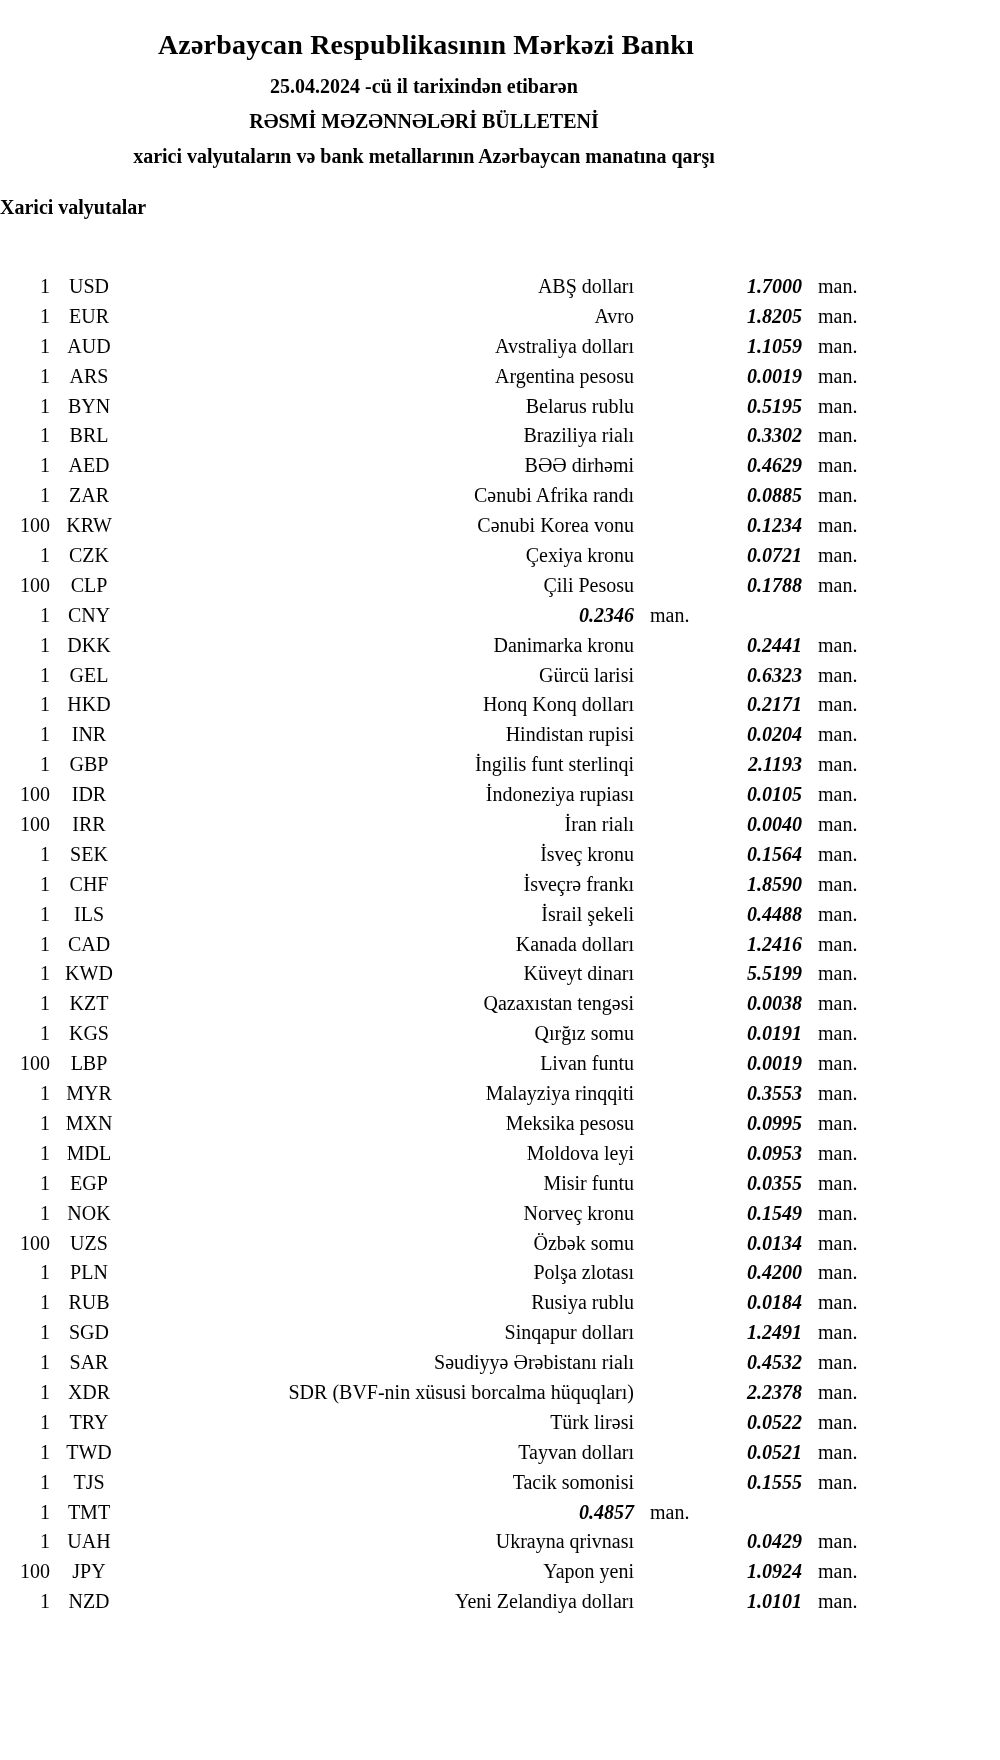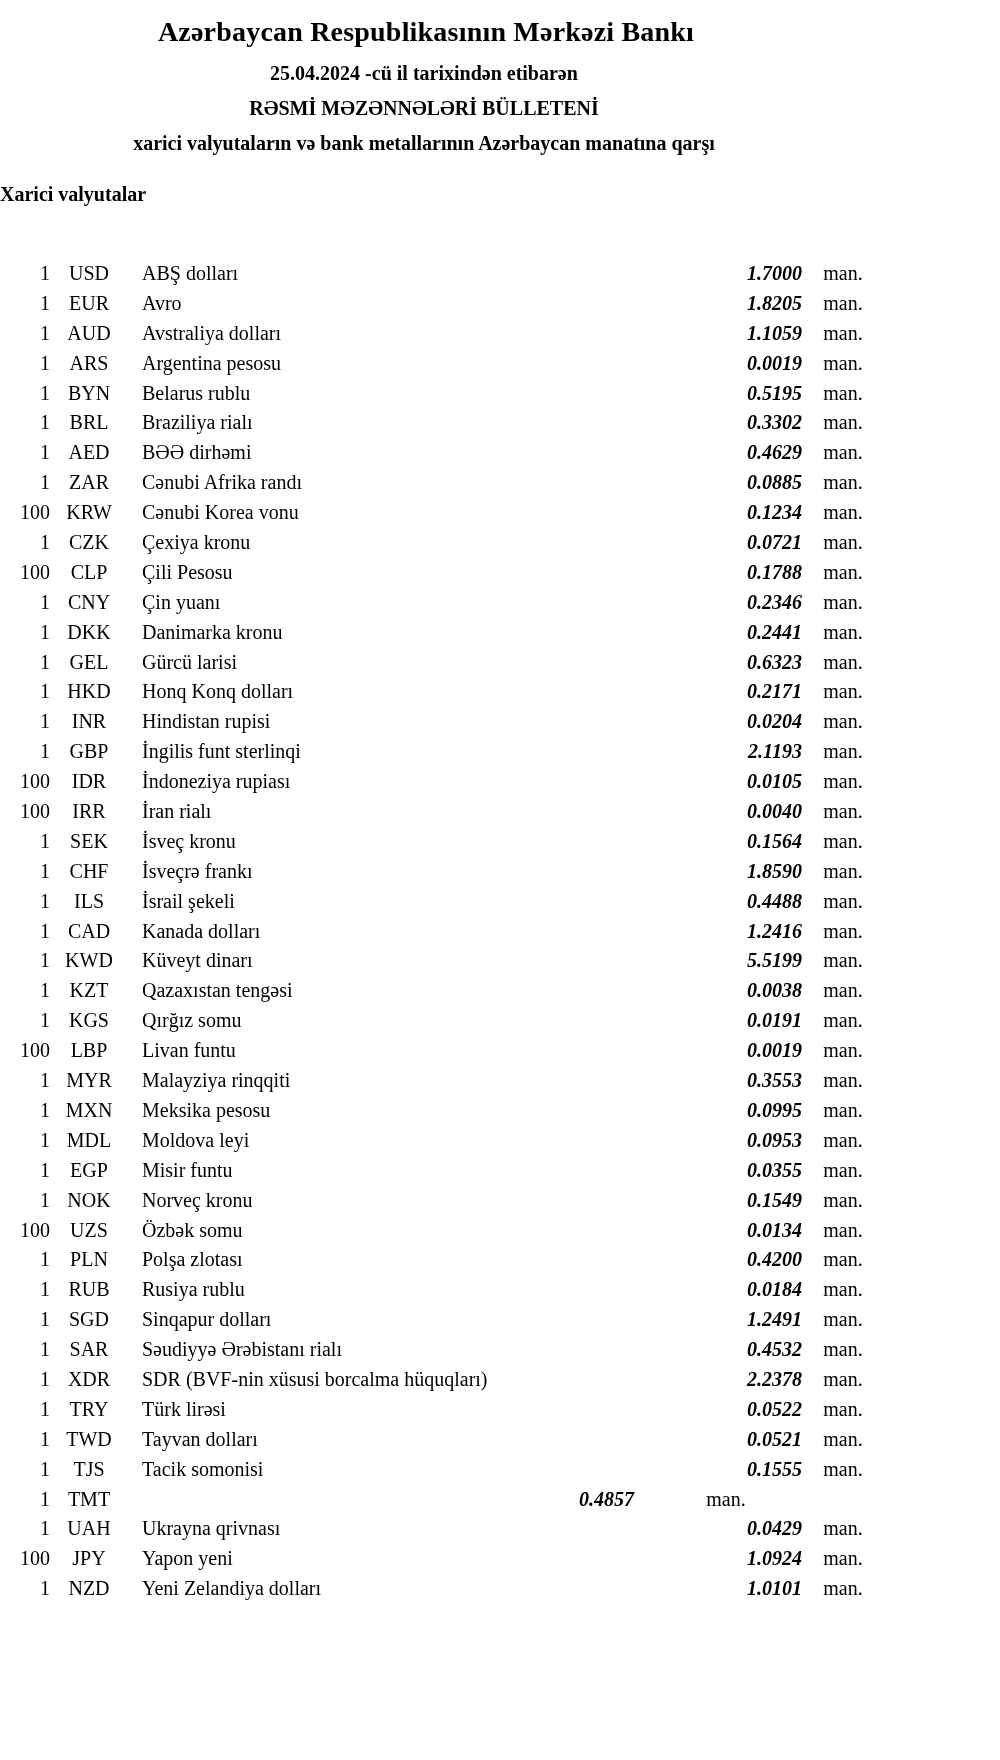--- a/index.html
+++ b/index.html
@@ -5,21 +5,21 @@
   * { box-sizing: border-box; }
   html, body { margin: 0; padding: 0; background: #ffffff; }
   body {
     width: 1000px;
     color: #000000;
     font-family: "Liberation Serif", "DejaVu Serif", serif;
   }
   .page {
     width: 852px;
     min-height: 1760px;
-    padding-top: 12px;
+    padding-top: 25px;
     background: #ffffff;
     border-radius: 9px;
   }
   .header { text-align: center; }
   .bank-title {
     font-size: 28px;
     font-weight: bold;
     margin: 4px 0 14px 0;
     letter-spacing: 0.2px;
   }
@@ -40,23 +40,23 @@
   .row {
     display: grid;
     grid-template-columns: 44px 78px 1fr 168px 66px;
     align-items: baseline;
     height: 29.9px;
     font-size: 20px;
     line-height: 29.9px;
   }
   .qty   { text-align: right; }
   .code  { text-align: center; }
-  .name  { text-align: left; padding-left: 14px; }
+  .name  { text-align: right; padding-left: 14px; }
   .rate  { text-align: right; font-weight: bold; font-style: italic; margin-top: 45px; }
-  .unit  { text-align: center; padding-left: 16px; }
+  .unit  { text-align: left; padding-left: 16px; }
 </style>
 </head>
 <body>
 
 <div class="page">
 
   <div class="header">
     <div class="bank-title">Azərbaycan Respublikasının Mərkəzi Bankı</div>
     <div class="sub-line">25.04.2024 -cü il tarixindən etibarən</div>
     <div class="sub-line">RƏSMİ MƏZƏNNƏLƏRİ BÜLLETENİ</div>
@@ -150,21 +150,20 @@
     <span class="qty">100</span>
     <span class="code">CLP</span>
     <span class="name">Çili Pesosu</span>
     <span class="rate">0.1788</span>
     <span class="unit">man.</span>
   </div>
 
   <div class="row">
     <span class="qty">1</span>
     <span class="code">CNY</span>
-    <span class="name">Çin yuanı</span>
     <span class="rate">0.2346</span>
     <span class="unit">man.</span>
   </div>
 
   <div class="row">
     <span class="qty">1</span>
     <span class="code">DKK</span>
     <span class="name">Danimarka kronu</span>
     <span class="rate">0.2441</span>
     <span class="unit">man.</span>

